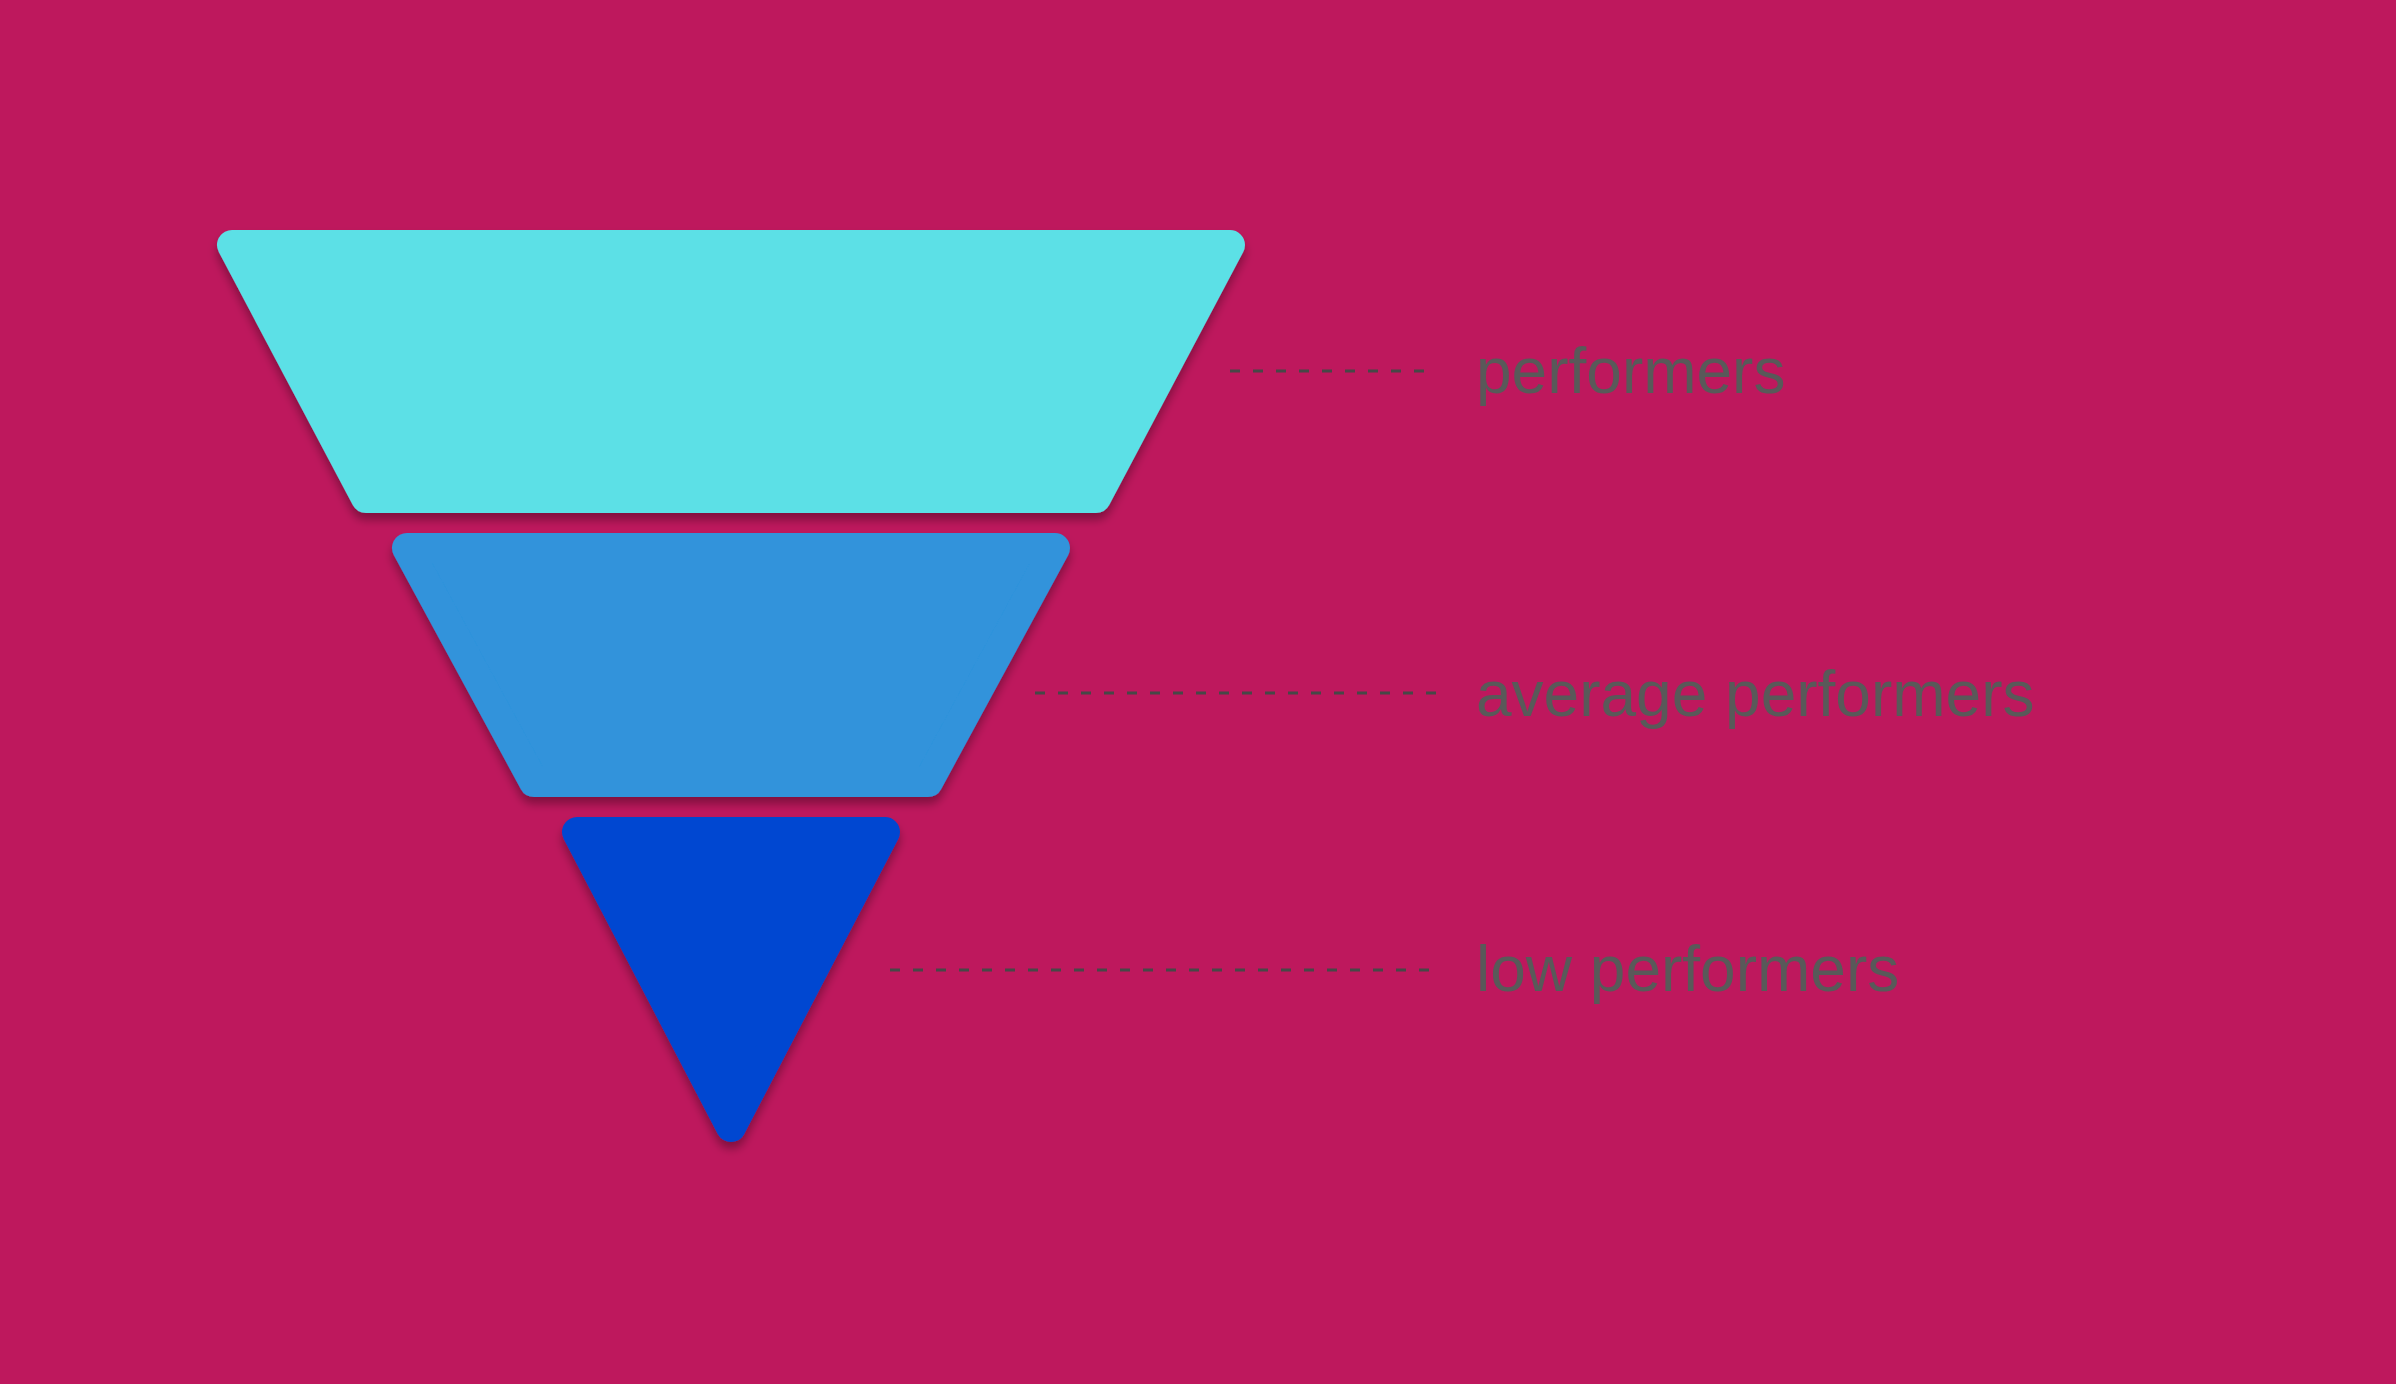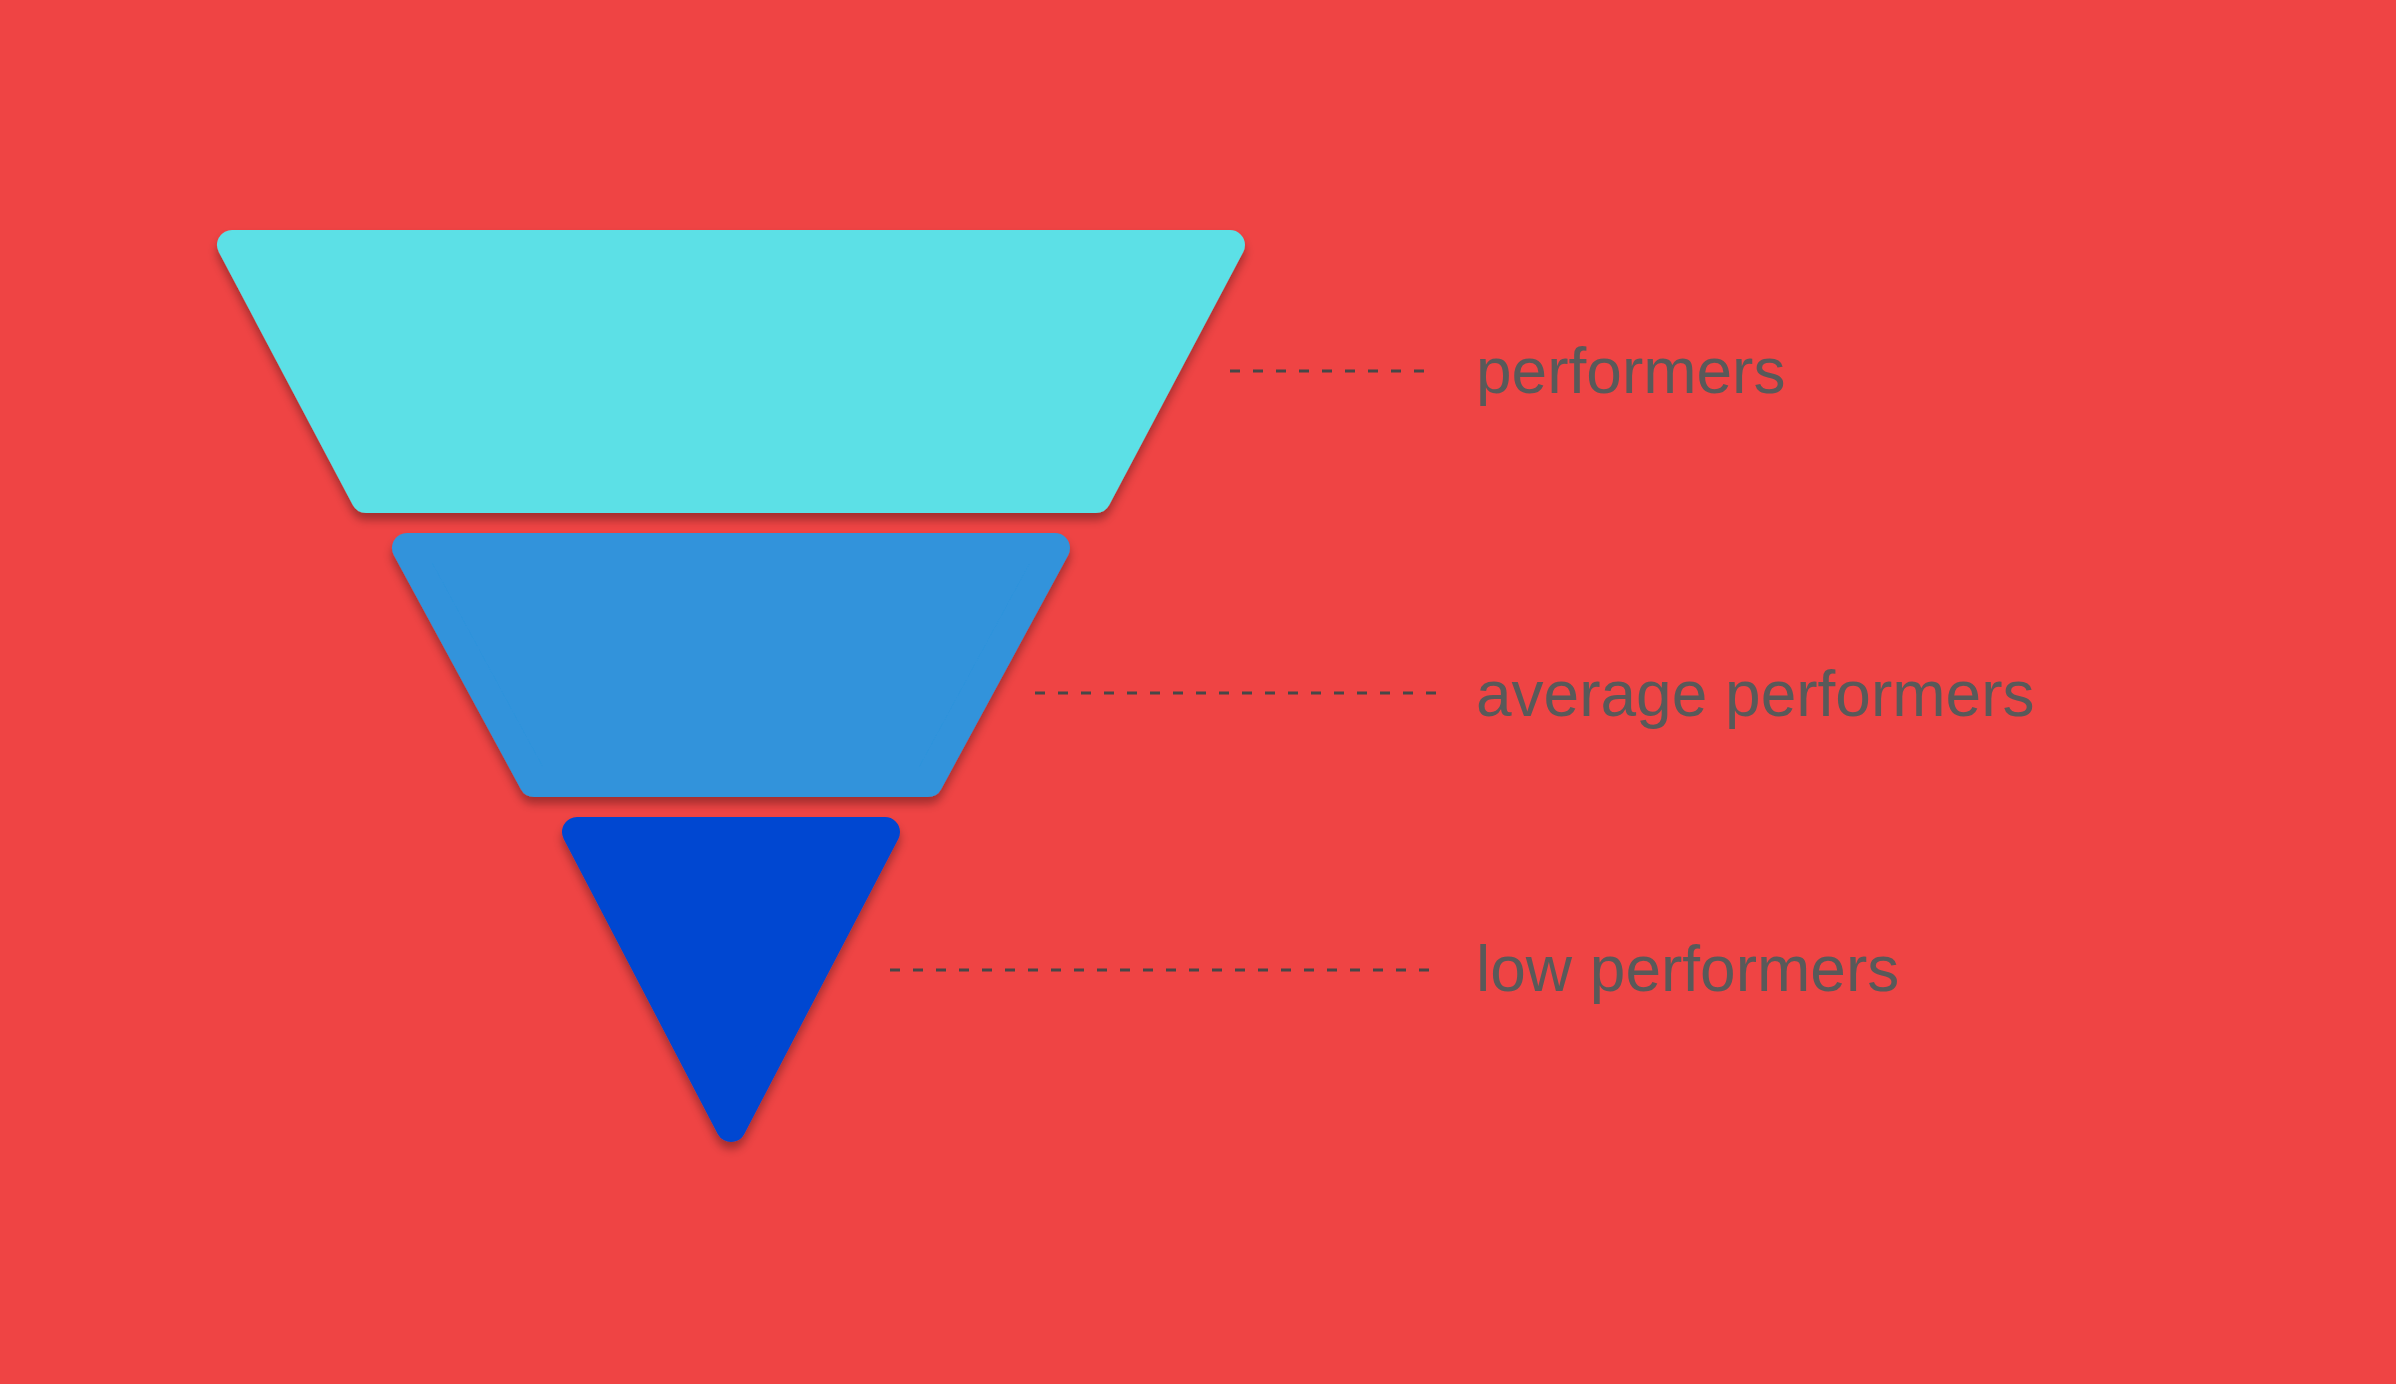--- a/index.html
+++ b/index.html
@@ -5,21 +5,21 @@
   html, body {
     margin: 0;
     padding: 0;
     background: #ffffff;
     font-family: "Liberation Sans", "DejaVu Sans", sans-serif;
   }
   .stage {
     position: relative;
     width: 2396px;
     height: 1384px;
-    background: #ef4444;
+    background: #be185d;
     overflow: hidden;
   }
   .stage svg {
     position: absolute;
     left: 0;
     top: 0;
     display: block;
   }
   .funnel-shape {
     stroke-width: 30px;

